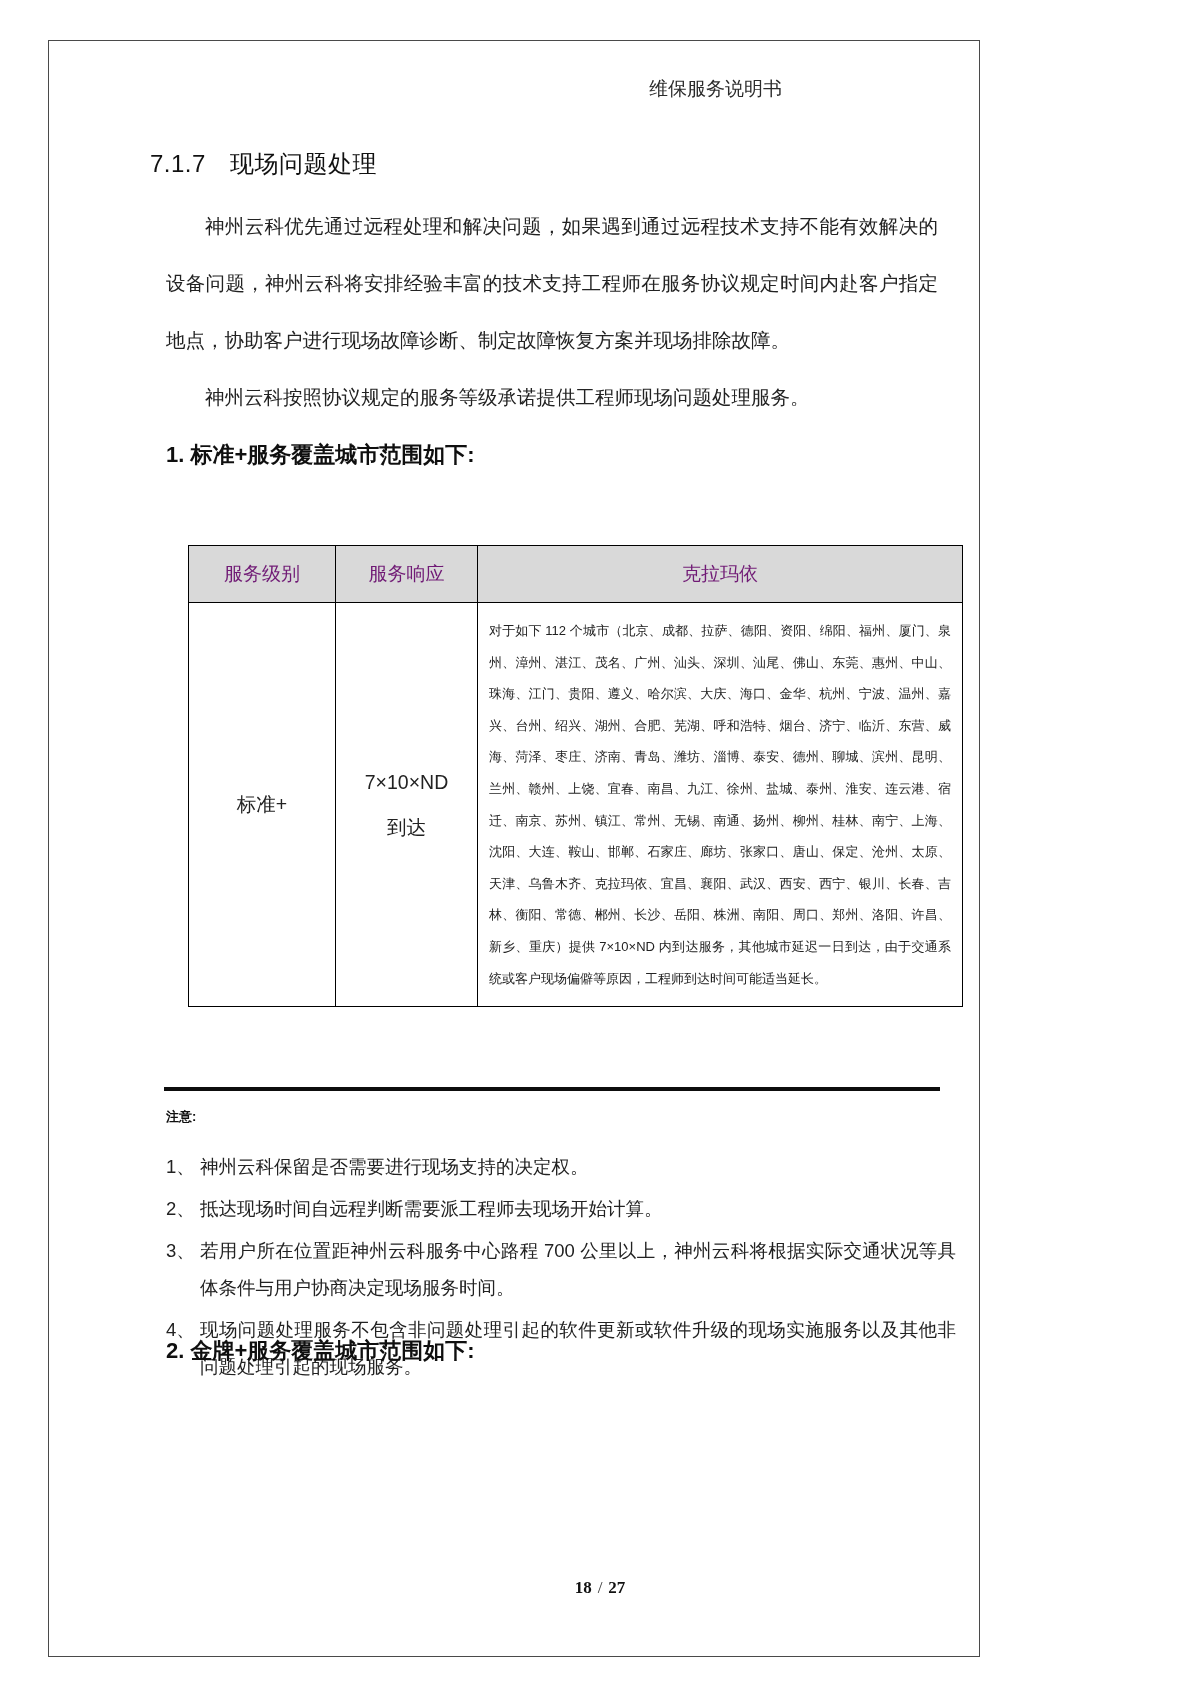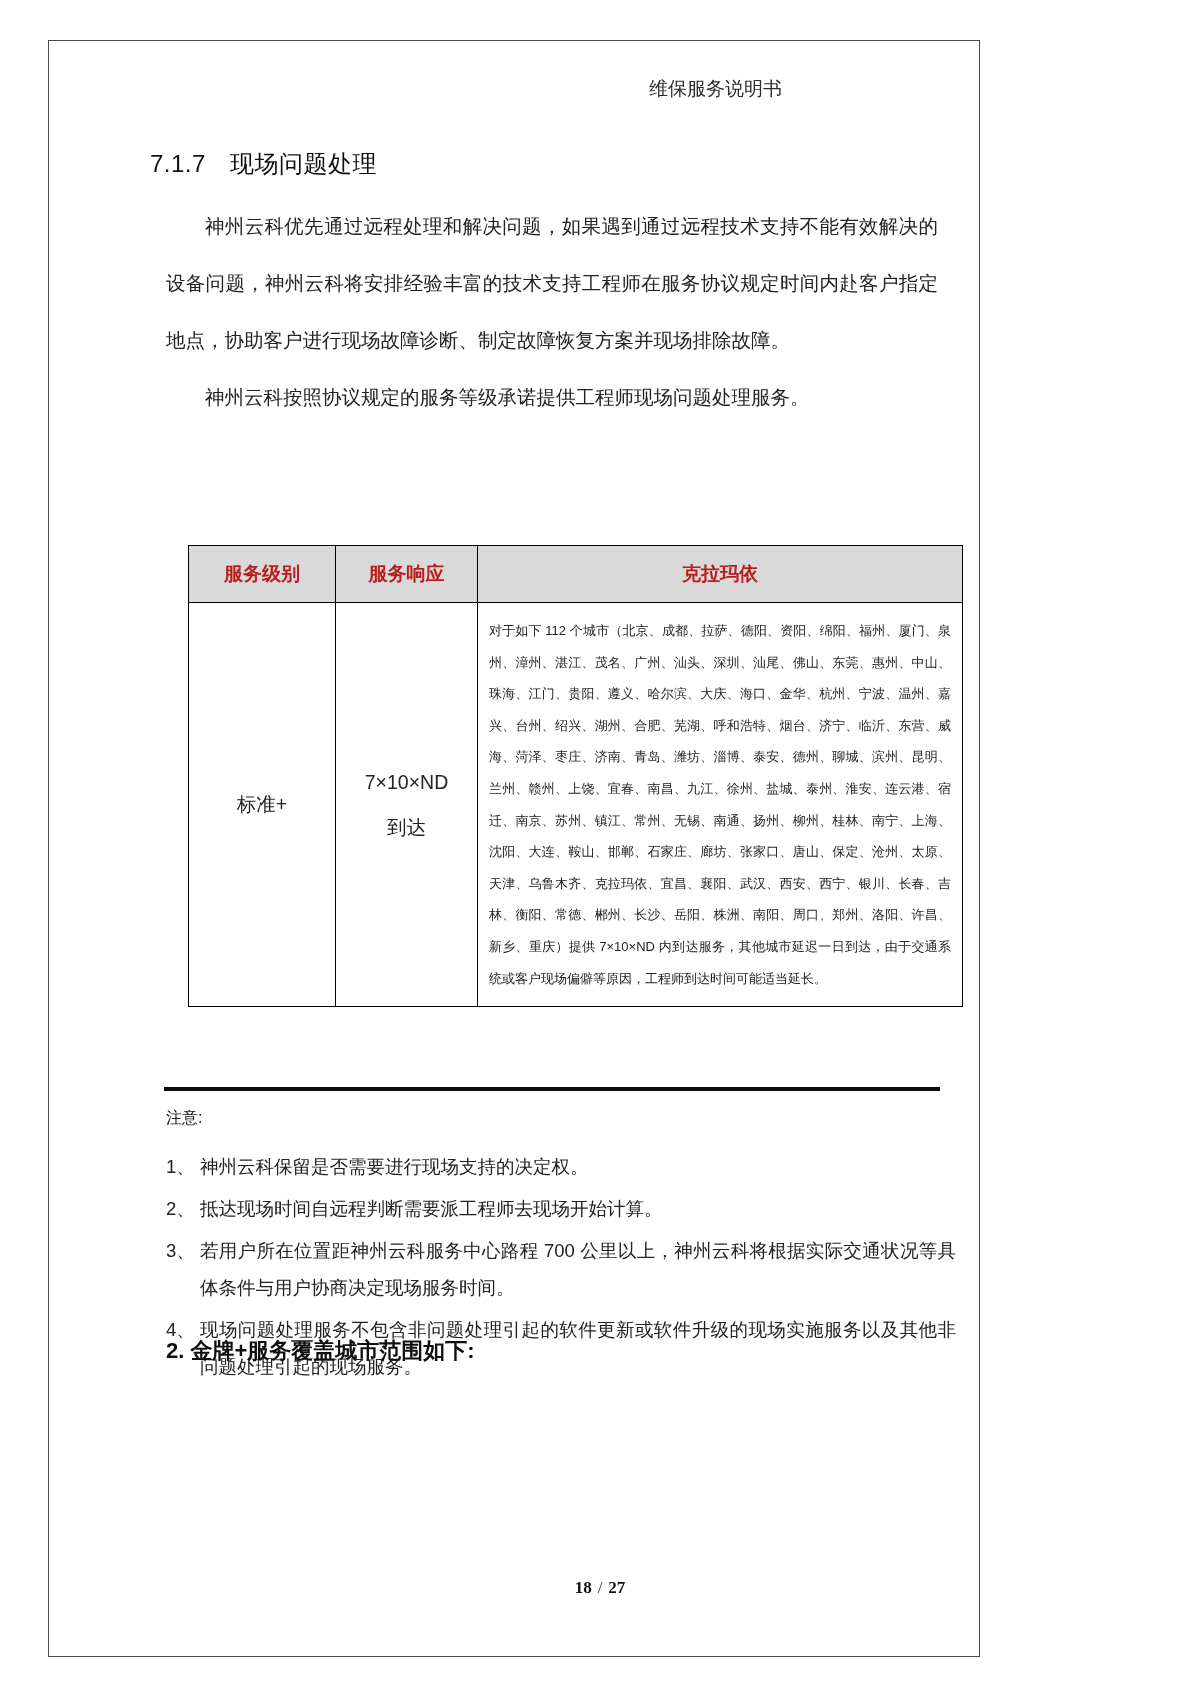--- a/index.html
+++ b/index.html
@@ -32,38 +32,38 @@
     position:absolute;left:166px;font-size:22px;font-weight:bold;color:#0f0f0f;
   }
   .sub-heading-1{top:440px;}
   .sub-heading-2{top:1336px;}
   table.svc{
     position:absolute;top:545px;left:188px;width:774px;
     border-collapse:collapse;table-layout:fixed;
   }
   table.svc th,table.svc td{border:1.5px solid #000;}
   table.svc th{
-    height:54px;background:#d9d9d9;font-size:19px;font-weight:bold;
-    text-align:center;vertical-align:middle;color:#b91c1c;
+    height:54px;background:#d9d9d9;font-size:19px;font-weight:normal;
+    text-align:center;vertical-align:middle;color:#701a75;
   }
   td.cell-center{
     text-align:center;vertical-align:middle;font-size:19.5px;color:#222;
   }
   td.cell-resp{line-height:45px;}
   td.cell-cities{
     padding:12px 11px;font-size:13px;line-height:31.6px;
     text-align:justify;vertical-align:top;color:#222;
   }
   .rule{
     position:absolute;top:1087px;left:164px;width:776px;height:3.5px;
     background:#0d0d0d;
   }
   .notes-title{
     position:absolute;top:1108px;left:166px;
-    font-size:16px;font-weight:normal;color:#0f0f0f;
+    font-size:13px;font-weight:bold;color:#0f0f0f;
   }
   .notes{
     position:absolute;top:1148px;left:166px;width:790px;
   }
   .note-item{
     display:flex;font-size:18.5px;line-height:37px;margin-bottom:5px;color:#222;
   }
   .note-num{flex:0 0 34px;}
   .note-text{flex:1;text-align:justify;}
   .doc-footer{
@@ -82,20 +82,21 @@
   <div class="doc-header">维保服务说明书</div>
 
   <div class="section-heading">
     <span class="sec-num">7.1.7</span><span>现场问题处理</span>
   </div>
 
   <div class="para para2">神州云科按照协议规定的服务等级承诺提供工程师现场问题处理服务。</div>
 
   <div class="para para1">神州云科优先通过远程处理和解决问题，如果遇到通过远程技术支持不能有效解决的设备问题，神州云科将安排经验丰富的技术支持工程师在服务协议规定时间内赴客户指定地点，协助客户进行现场故障诊断、制定故障恢复方案并现场排除故障。</div>
 
+  <div class="sub-heading sub-heading-1">1. 标准+服务覆盖城市范围如下:</div>
 
   <table class="svc">
     <colgroup>
       <col style="width:147px">
         <col style="width:142px">
         <col style="width:485px">
     </colgroup>
     <thead>
       <tr>
         <th>服务级别</th>

